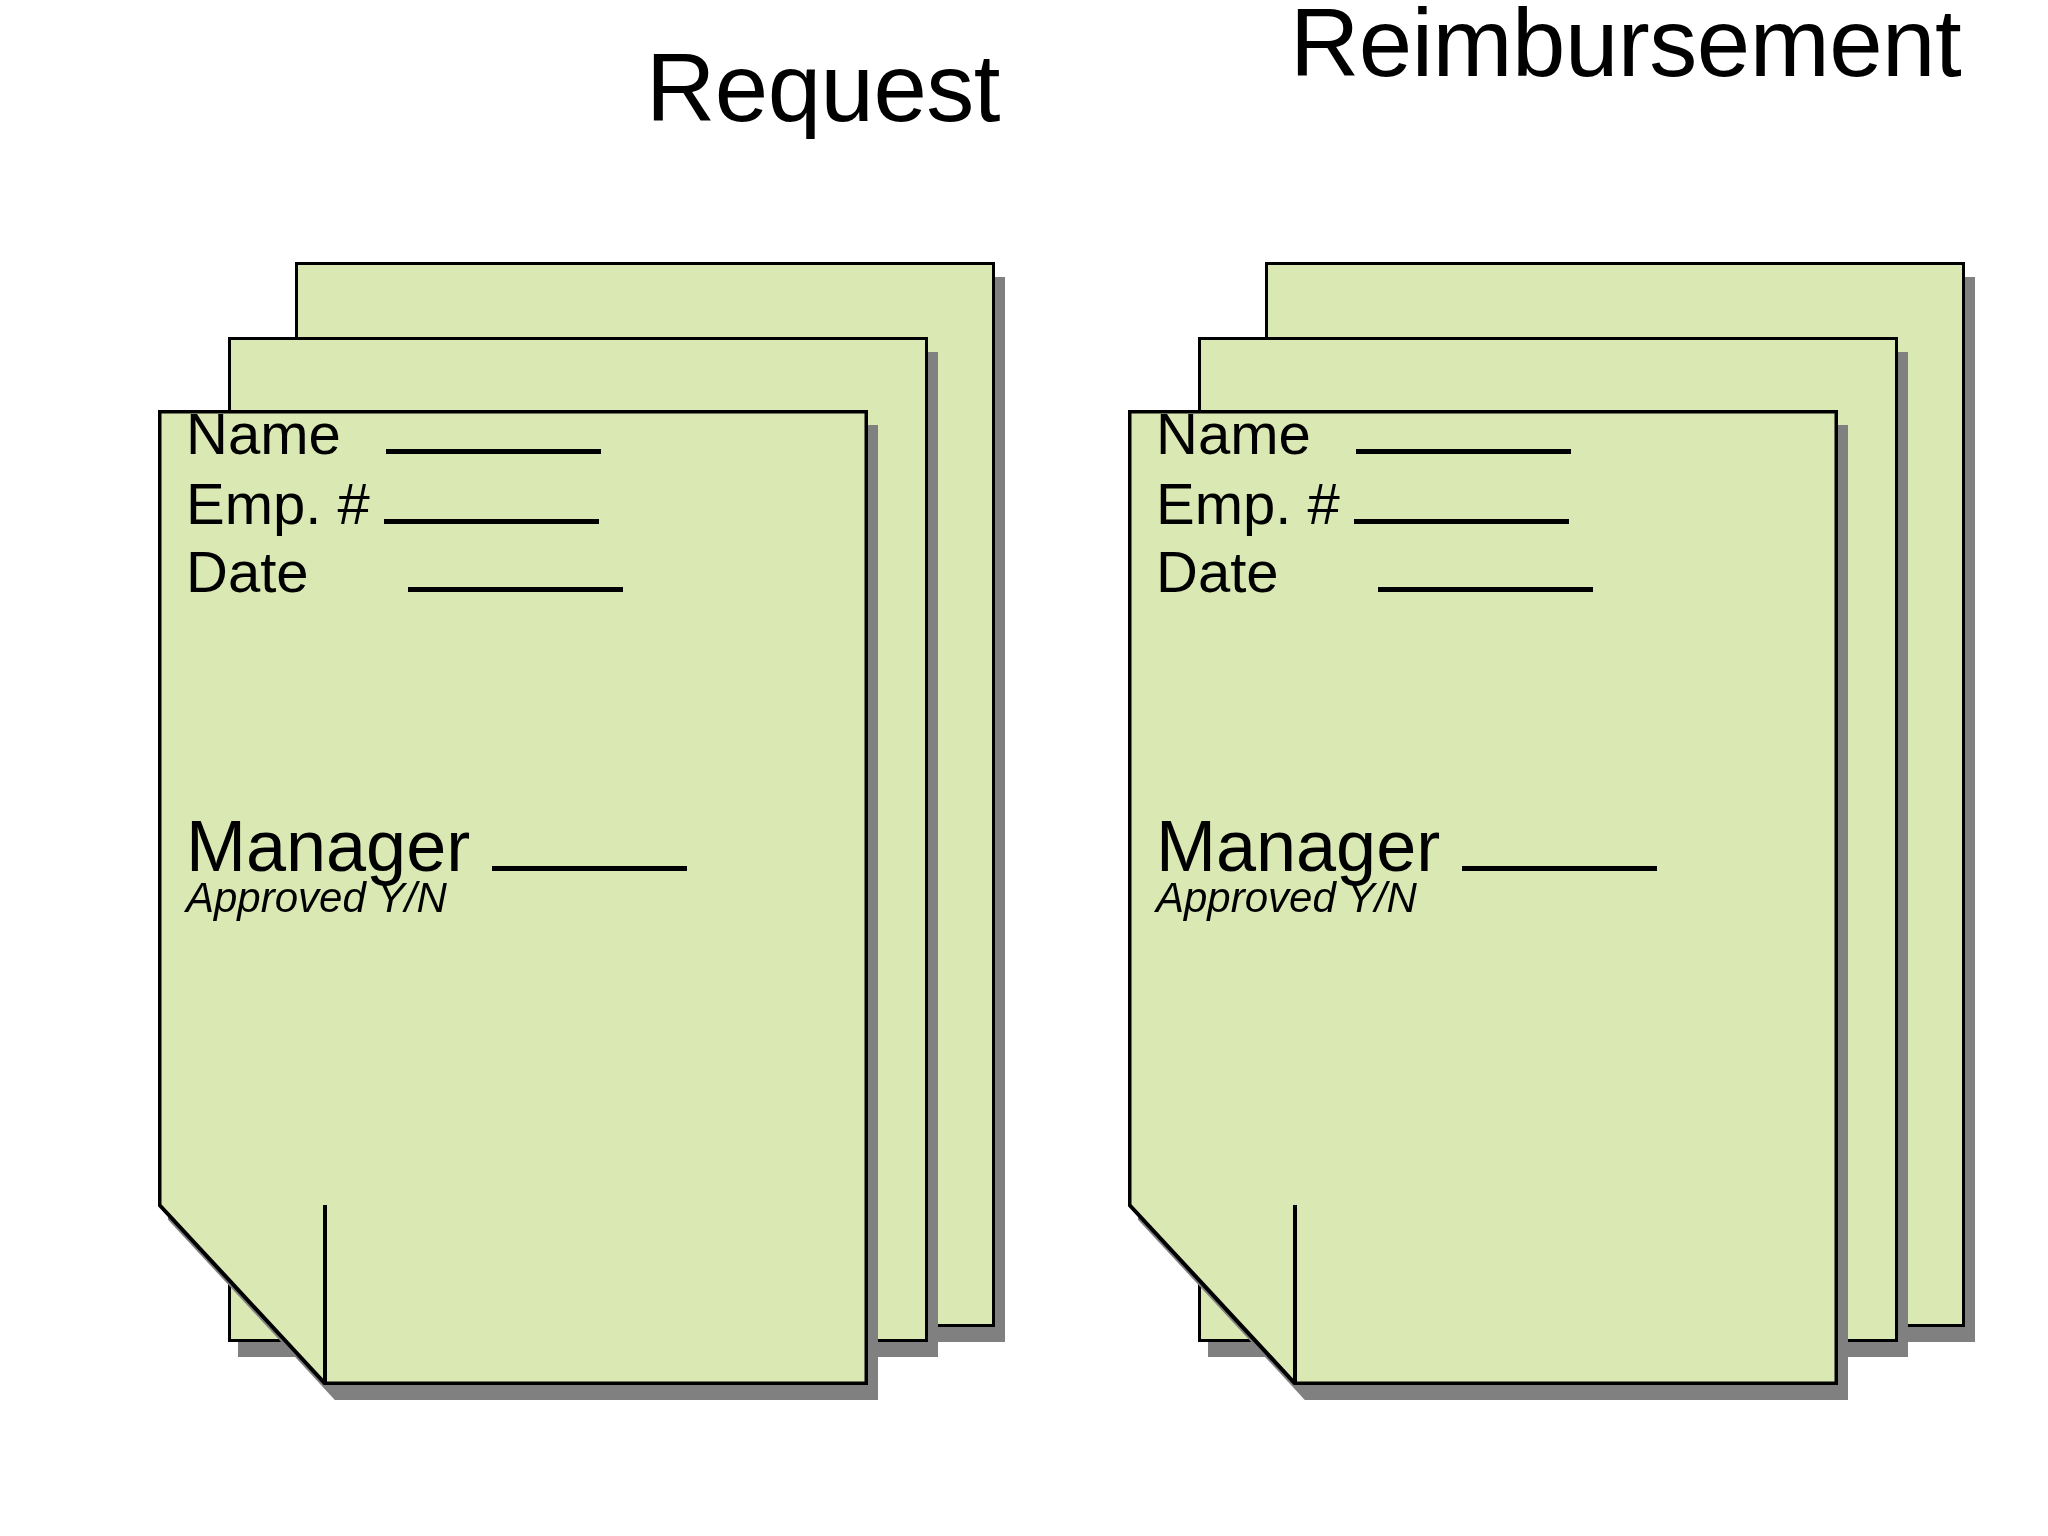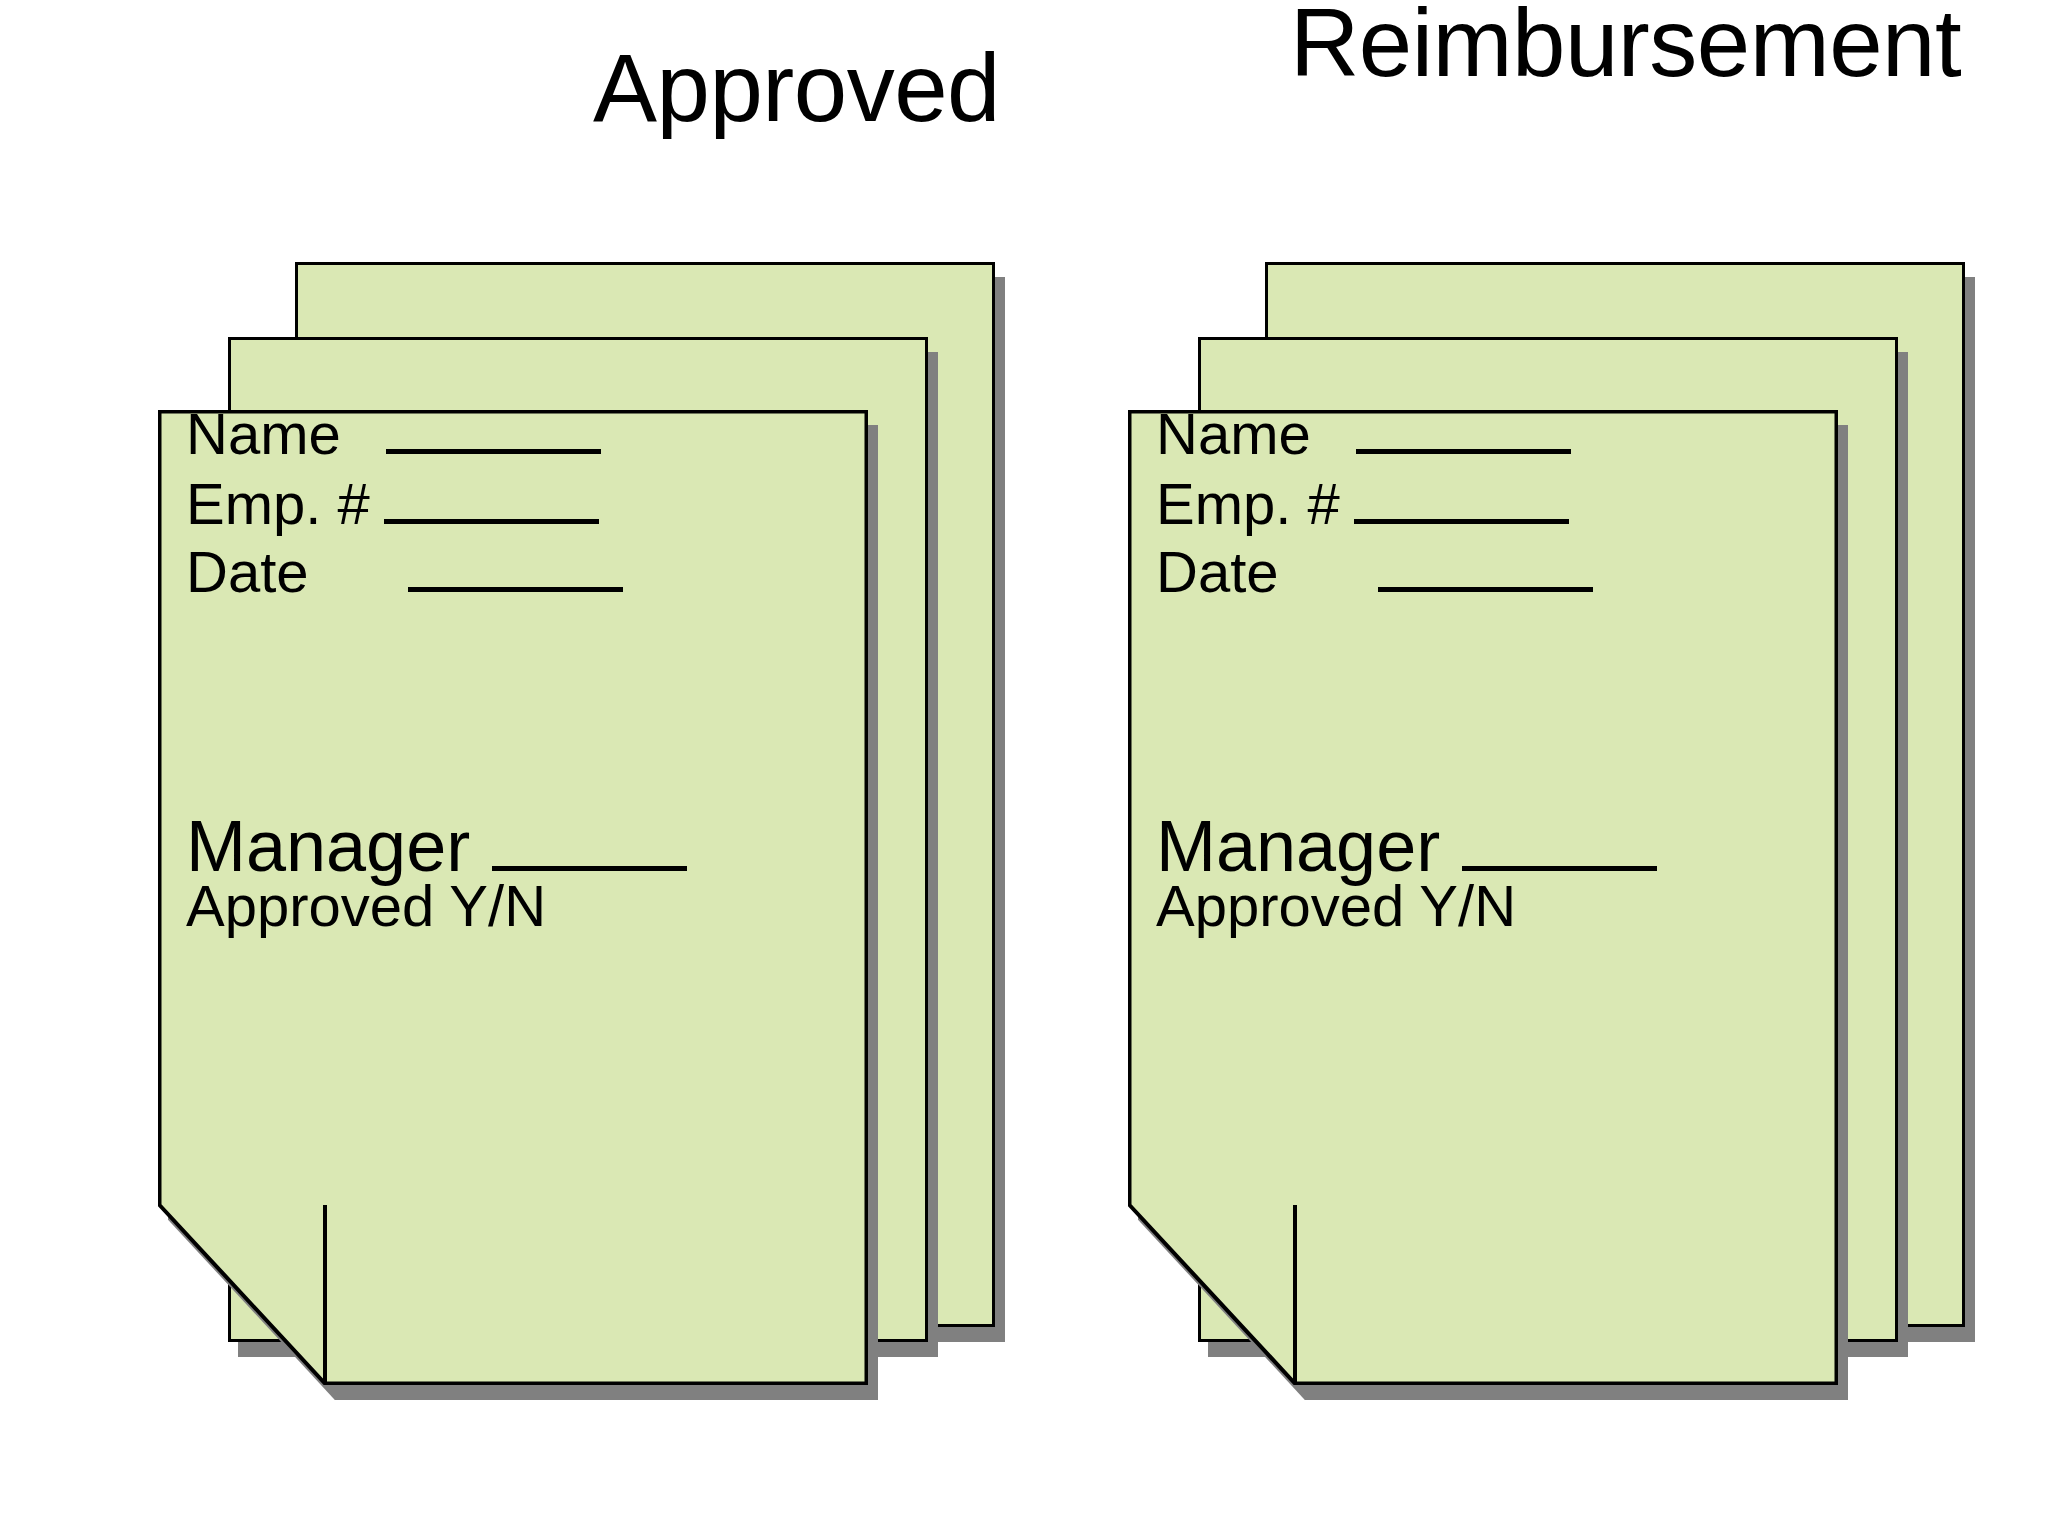--- a/index.html
+++ b/index.html
@@ -121,32 +121,33 @@
     display: flex;
     align-items: baseline;
     white-space: nowrap;
   }
   .footer-label {
     font-size: 72px;
     line-height: 1;
   }
   .approved-line {
     position: absolute;
-    font-size: 58px;
+    font-size: 42px;
     line-height: 1;
     white-space: nowrap;
+    font-style: italic;
   }
 </style>
 </head>
 <body>
 
 <div class="stage">
 
   <div class="heading heading-left">
-    <span class="inner">Approved</span>
+    <span class="inner">Request</span>
   </div>
 
   <div class="heading heading-right">
     <span class="inner">Reimbursement</span>
   </div>
 
   <div class="stack" style="left:0; top:0; width:1024px; height:1536px;">
 
     <div class="shadow" style="left:305px; top:277px; width:700px; height:1065px;"></div>
 

